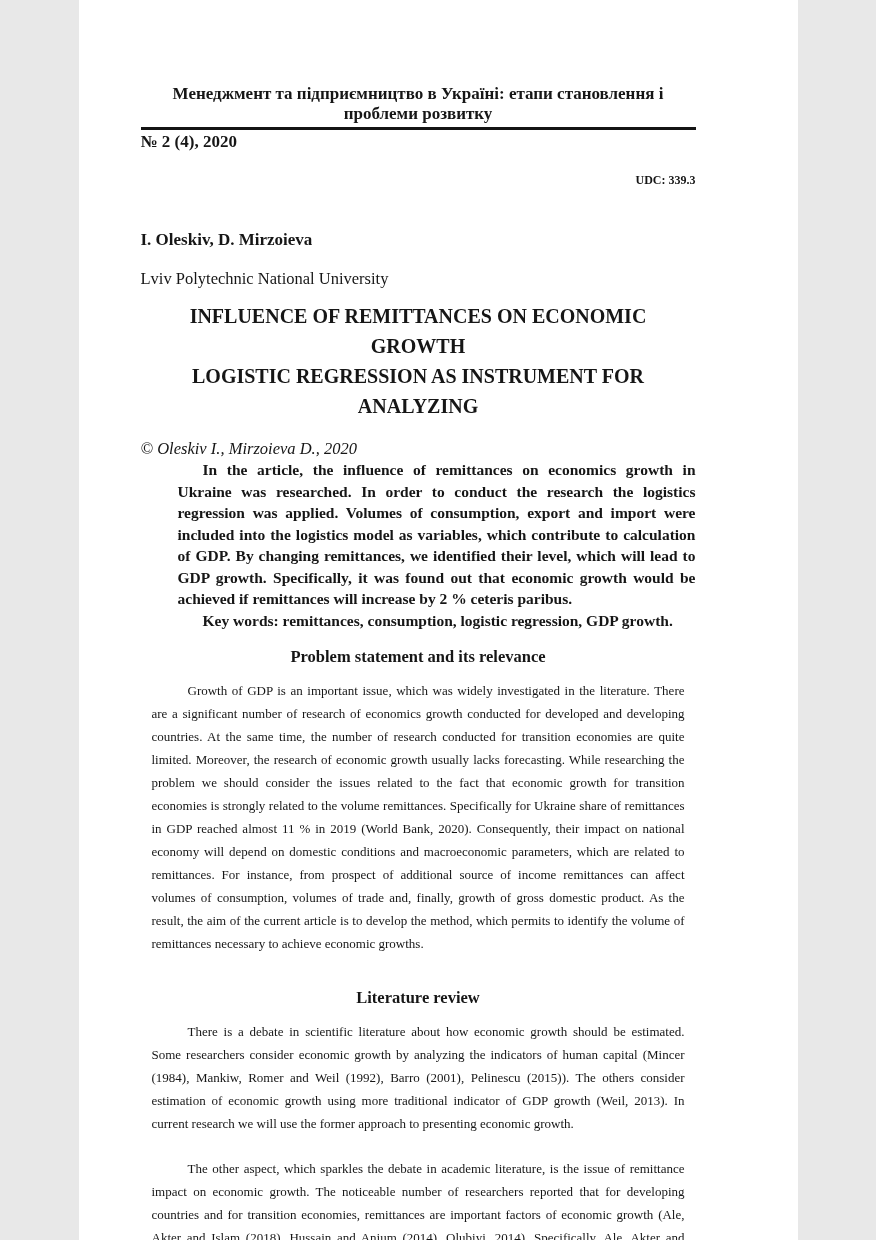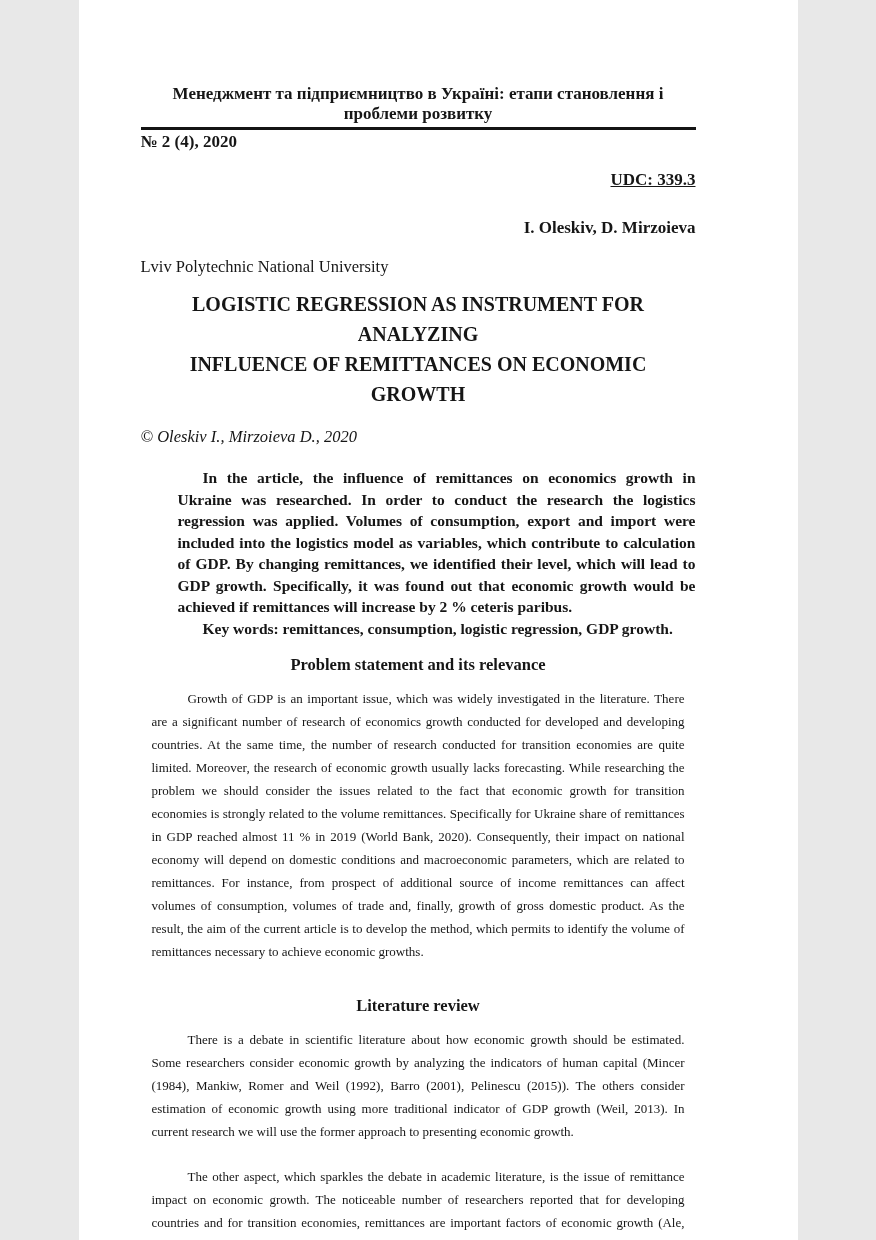--- a/index.html
+++ b/index.html
@@ -26,31 +26,29 @@
   }
   .issue-line {
     font-size: 17px;
     font-weight: bold;
     line-height: 20px;
     margin-top: 2px;
   }
   .udc-line {
     text-align: right;
     font-weight: bold;
-    font-size: 17px;
+    font-size: 12px;
     line-height: 20px;
     margin-top: 18px;
-    text-decoration: underline;
   }
   .authors-line {
-    text-align: right;
     font-weight: bold;
     font-size: 17px;
     line-height: 20px;
-    margin-top: 28px;
+    margin-top: 40px;
   }
   .affiliation-line {
     text-align: left;
     font-size: 16.5px;
     line-height: 20px;
     margin-top: 19px;
   }
   .article-title {
     text-align: center;
     font-weight: bold;
@@ -63,21 +61,20 @@
     line-height: 20px;
     margin-top: 15px;
   }
   .copyright-line {
     font-style: italic;
     font-size: 16.5px;
     line-height: 21px;
     margin-top: 17px;
   }
   .abstract-block {
-    margin-top: 20px;
     margin-left: 37px;
     font-weight: bold;
     font-size: 15.5px;
     line-height: 21.5px;
     text-align: justify;
   }
   .abstract-block p { margin: 0; text-indent: 25px; }
   .section-heading {
     text-align: center;
     font-weight: bold;
@@ -117,22 +114,22 @@
 
   <div class="issue-line">№ 2 (4), 2020</div>
 
   <div class="udc-line">UDC: 339.3</div>
 
   <div class="authors-line">I. Oleskiv, D. Mirzoieva</div>
 
   <div class="affiliation-line">Lviv Polytechnic National University</div>
 
   <div class="article-title">
+    <div>INFLUENCE OF REMITTANCES ON ECONOMIC GROWTH</div>
     <div>LOGISTIC REGRESSION AS INSTRUMENT FOR ANALYZING</div>
-    <div>INFLUENCE OF REMITTANCES ON ECONOMIC GROWTH</div>
   </div>
 
 
   <div class="copyright-line">© Oleskiv I., Mirzoieva D., 2020</div>
 
   <div class="abstract-block">
     <p>In the article, the influence of remittances on economics growth in Ukraine was researched. In order to conduct the research the logistics regression was applied. Volumes of consumption, export and import were included into the logistics model as variables, which contribute to calculation of GDP. By changing remittances, we identified their level, which will lead to GDP growth. Specifically, it was found out that economic growth would be achieved if remittances will increase by 2 % ceteris paribus.</p>
     <p>Key words: remittances, consumption, logistic regression, GDP growth.</p>
   </div>
 

